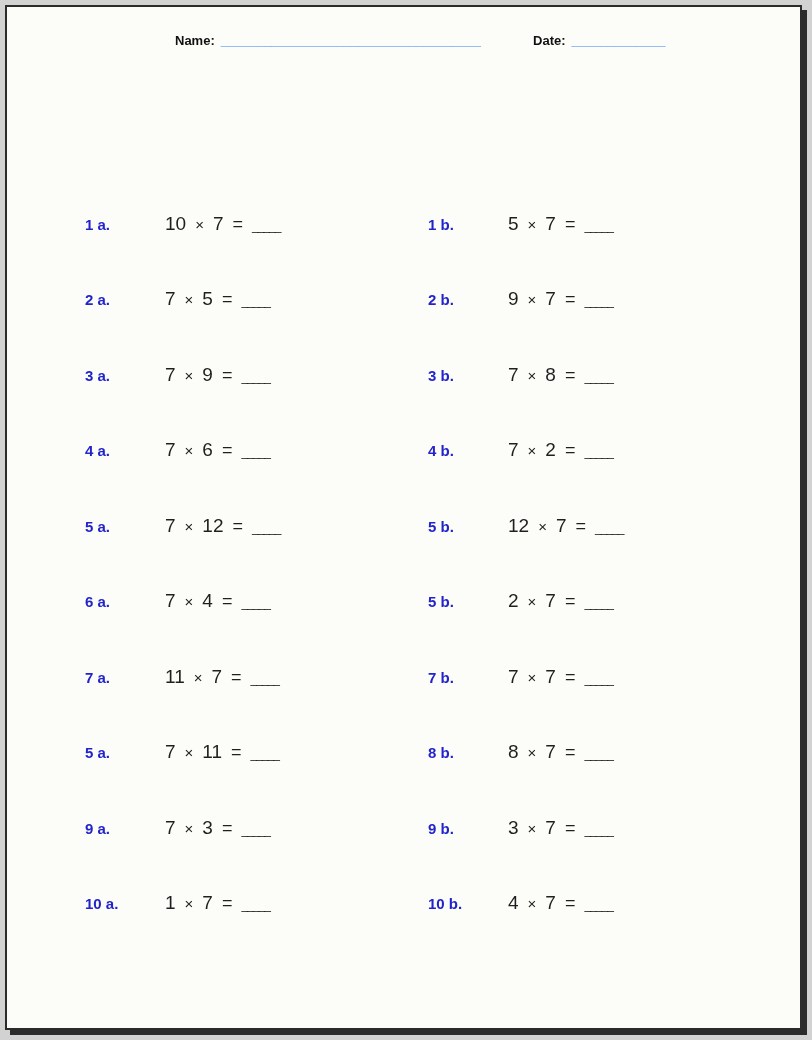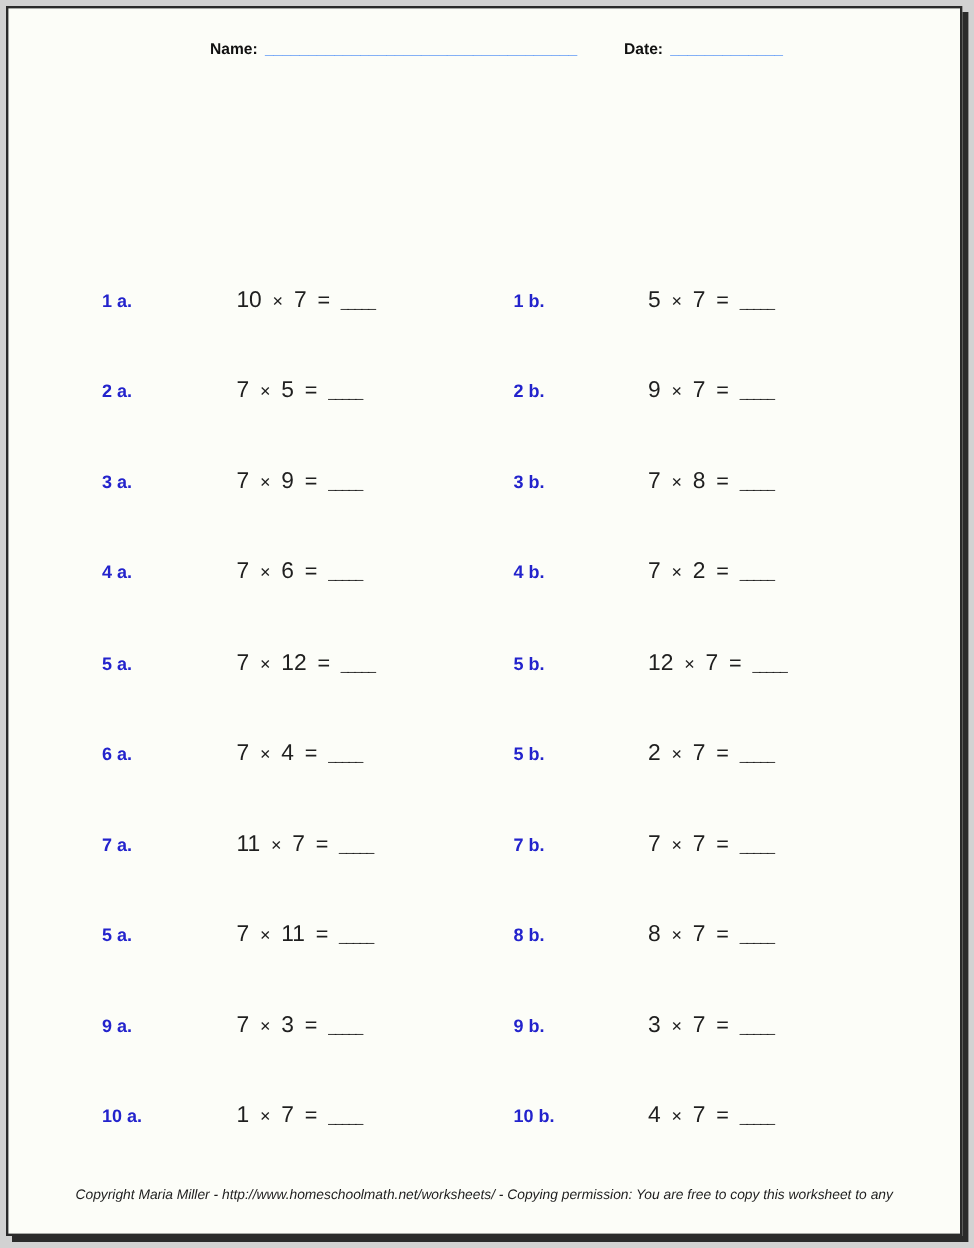--- a/index.html
+++ b/index.html
@@ -24,42 +24,41 @@
     color: #111111;
     white-space: nowrap;
   }
   .hdr-label { font-weight: bold; }
   .hdr-line {
     color: #3b82f6;
     font-weight: bold;
     margin-left: 6px;
     letter-spacing: 0;
   }
-  .date-label { margin-left: 19px; padding-left: 20px; }
+  .date-label { margin-left: 32px; padding-left: 20px; }
   .title {
     position: absolute;
     top: 92px; left: 0; right: 0;
     text-align: center;
     font-size: 35px;
     font-weight: bold;
     color: #1b1b8a;
     letter-spacing: 0.5px;
   }
   .problems {
     position: absolute;
     top: 180px; left: 78px; right: 0;
     display: grid;
     grid-template-columns: 343px 1fr;
     grid-auto-rows: 75.5px;
   }
   .problem {
     display: flex;
-    align-items: flex-end;
+    align-items: center;
     line-height: 22px;
-    gap: 32px;
   }
   .plabel {
     width: 80px;
     flex: 0 0 80px;
     font-size: 15px;
     font-weight: bold;
     color: #2323cc;
   }
   .expr {
     display: flex;
@@ -311,16 +310,15 @@
         <span class="num">4</span>
         <span class="times">×</span>
         <span class="num">7</span>
         <span class="eq">=</span>
         <span class="blank">_____</span>
       </span>
     </div>
   </div>
 
   <div class="footer">
-    <div>Copyright Maria Miller - http://www.homeschoolmath.net/worksheets/ - Copying permission: You are free to copy this worksheet to any</div>
   </div>
 
 </div>
 
 </body></html>

